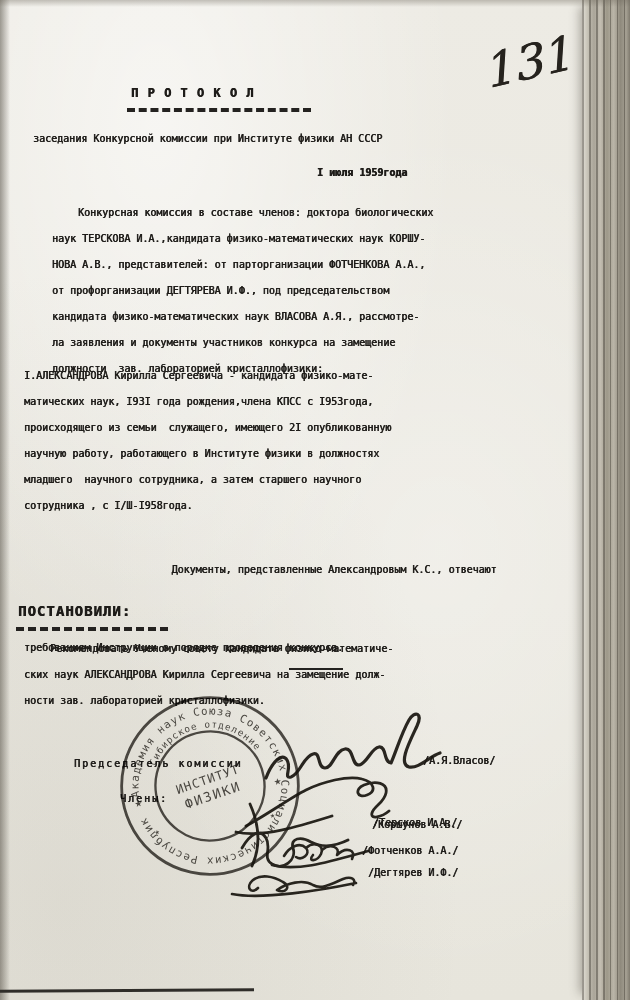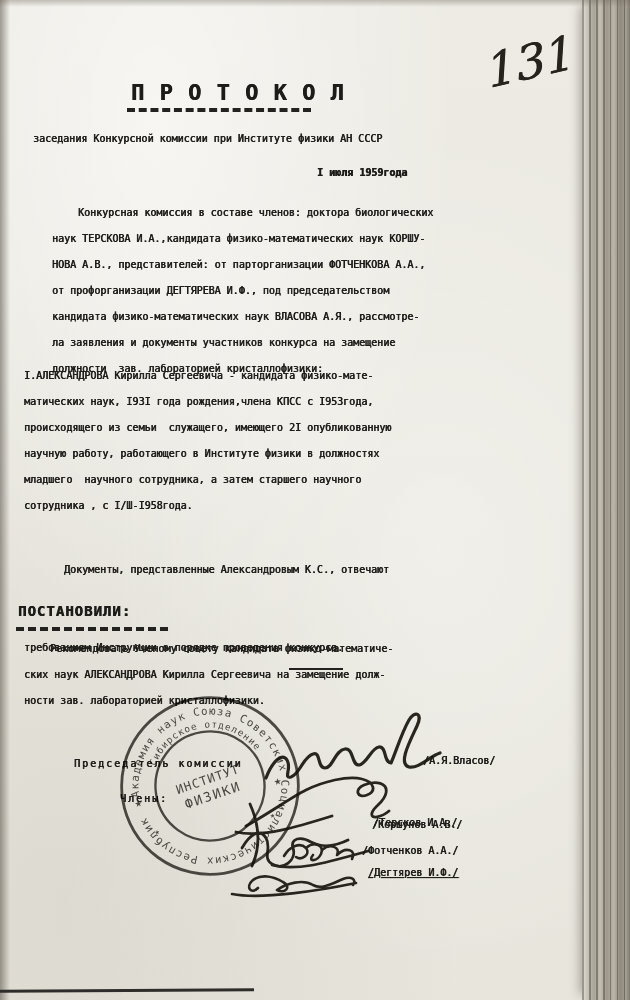--- a/index.html
+++ b/index.html
@@ -9,22 +9,22 @@
     color:#1e1c19;
     background:
       radial-gradient(ellipse at 25% 12%, rgba(255,255,255,.55), rgba(255,255,255,0) 45%),
       radial-gradient(ellipse at 70% 55%, rgba(255,255,255,.30), rgba(255,255,255,0) 55%),
       radial-gradient(ellipse at 10% 90%, rgba(125,118,104,.10), rgba(125,118,104,0) 50%),
       linear-gradient(180deg,#edebe4 0%,#eae8e0 60%,#e7e5dc 100%);
   }
   .tw{position:absolute;font-size:10px;line-height:26px;white-space:pre-wrap;
       text-shadow:.5px 0 0 currentColor,0 .3px 0 rgba(30,28,25,.45);}
   .ind1{text-indent:26px;}
-  .ind2{text-indent:40px;}
-  .title{font-size:22px;font-weight:bold;letter-spacing:1px;}
+  .ind2{text-indent:40px;text-align:center;}
+  .title{font-size:12px;font-weight:bold;letter-spacing:1px;}
   .dash-underline{position:absolute;border-top:4px dashed #242220;height:0;}
   .resolved{font-size:14px;font-weight:bold;letter-spacing:1px;}
   .uline{border-bottom:2px solid #242220;padding-bottom:15px;}
   .sig-label{letter-spacing:2px;}
   .pagenum{
     position:absolute;left:486px;top:34px;
     font-family:"DejaVu Serif","Liberation Serif",serif;font-style:italic;
     font-size:47px;color:#26231e;transform:rotate(-13deg) skewX(-6deg);
     text-shadow:.6px 0 0 currentColor;
   }
@@ -86,21 +86,21 @@
 ских наук АЛЕКСАНДРОВА Кирилла Сергеевича на замещение долж-
 ности зав. лабораторией кристаллофизики.</div>
 
   <div class="tw sig-label" style="left:74px;top:751px;">Председатель комиссии</div>
   <div class="tw" style="left:423px;top:748px;">/А.Я.Власов/</div>
   <div class="tw sig-label" style="left:120px;top:786px;">Члены:</div>
 
   <div class="tw" style="left:373px;top:786px;margin-top:24px;">/Терсков И.А./</div>
   <div class="tw" style="left:372px;top:812px;">/Коршунов А.В./</div>
   <div class="tw" style="left:362px;top:838px;">/Фотченков А.А./</div>
-  <div class="tw" style="left:368px;top:860px;text-decoration:underline;">/Дегтярев И.Ф./</div>
+  <div class="tw" style="left:368px;top:860px;">/Дегтярев И.Ф./</div>
 
   <svg class="stamp" viewBox="0 0 200 200">
     <defs>
       <path id="ringPath" d="M100,100 m-76,0 a76,76 0 1,1 152,0 a76,76 0 1,1 -152,0"></path>
       <path id="arcPath" d="M100,100 m-62,0 a62,62 0 1,1 124,0 a62,62 0 1,1 -124,0"></path>
     </defs>
     <g fill="none" stroke="#34312c">
       <circle cx="100" cy="100" r="94" stroke-width="3"></circle>
       <circle cx="100" cy="100" r="58" stroke-width="2.5"></circle>
     </g>

